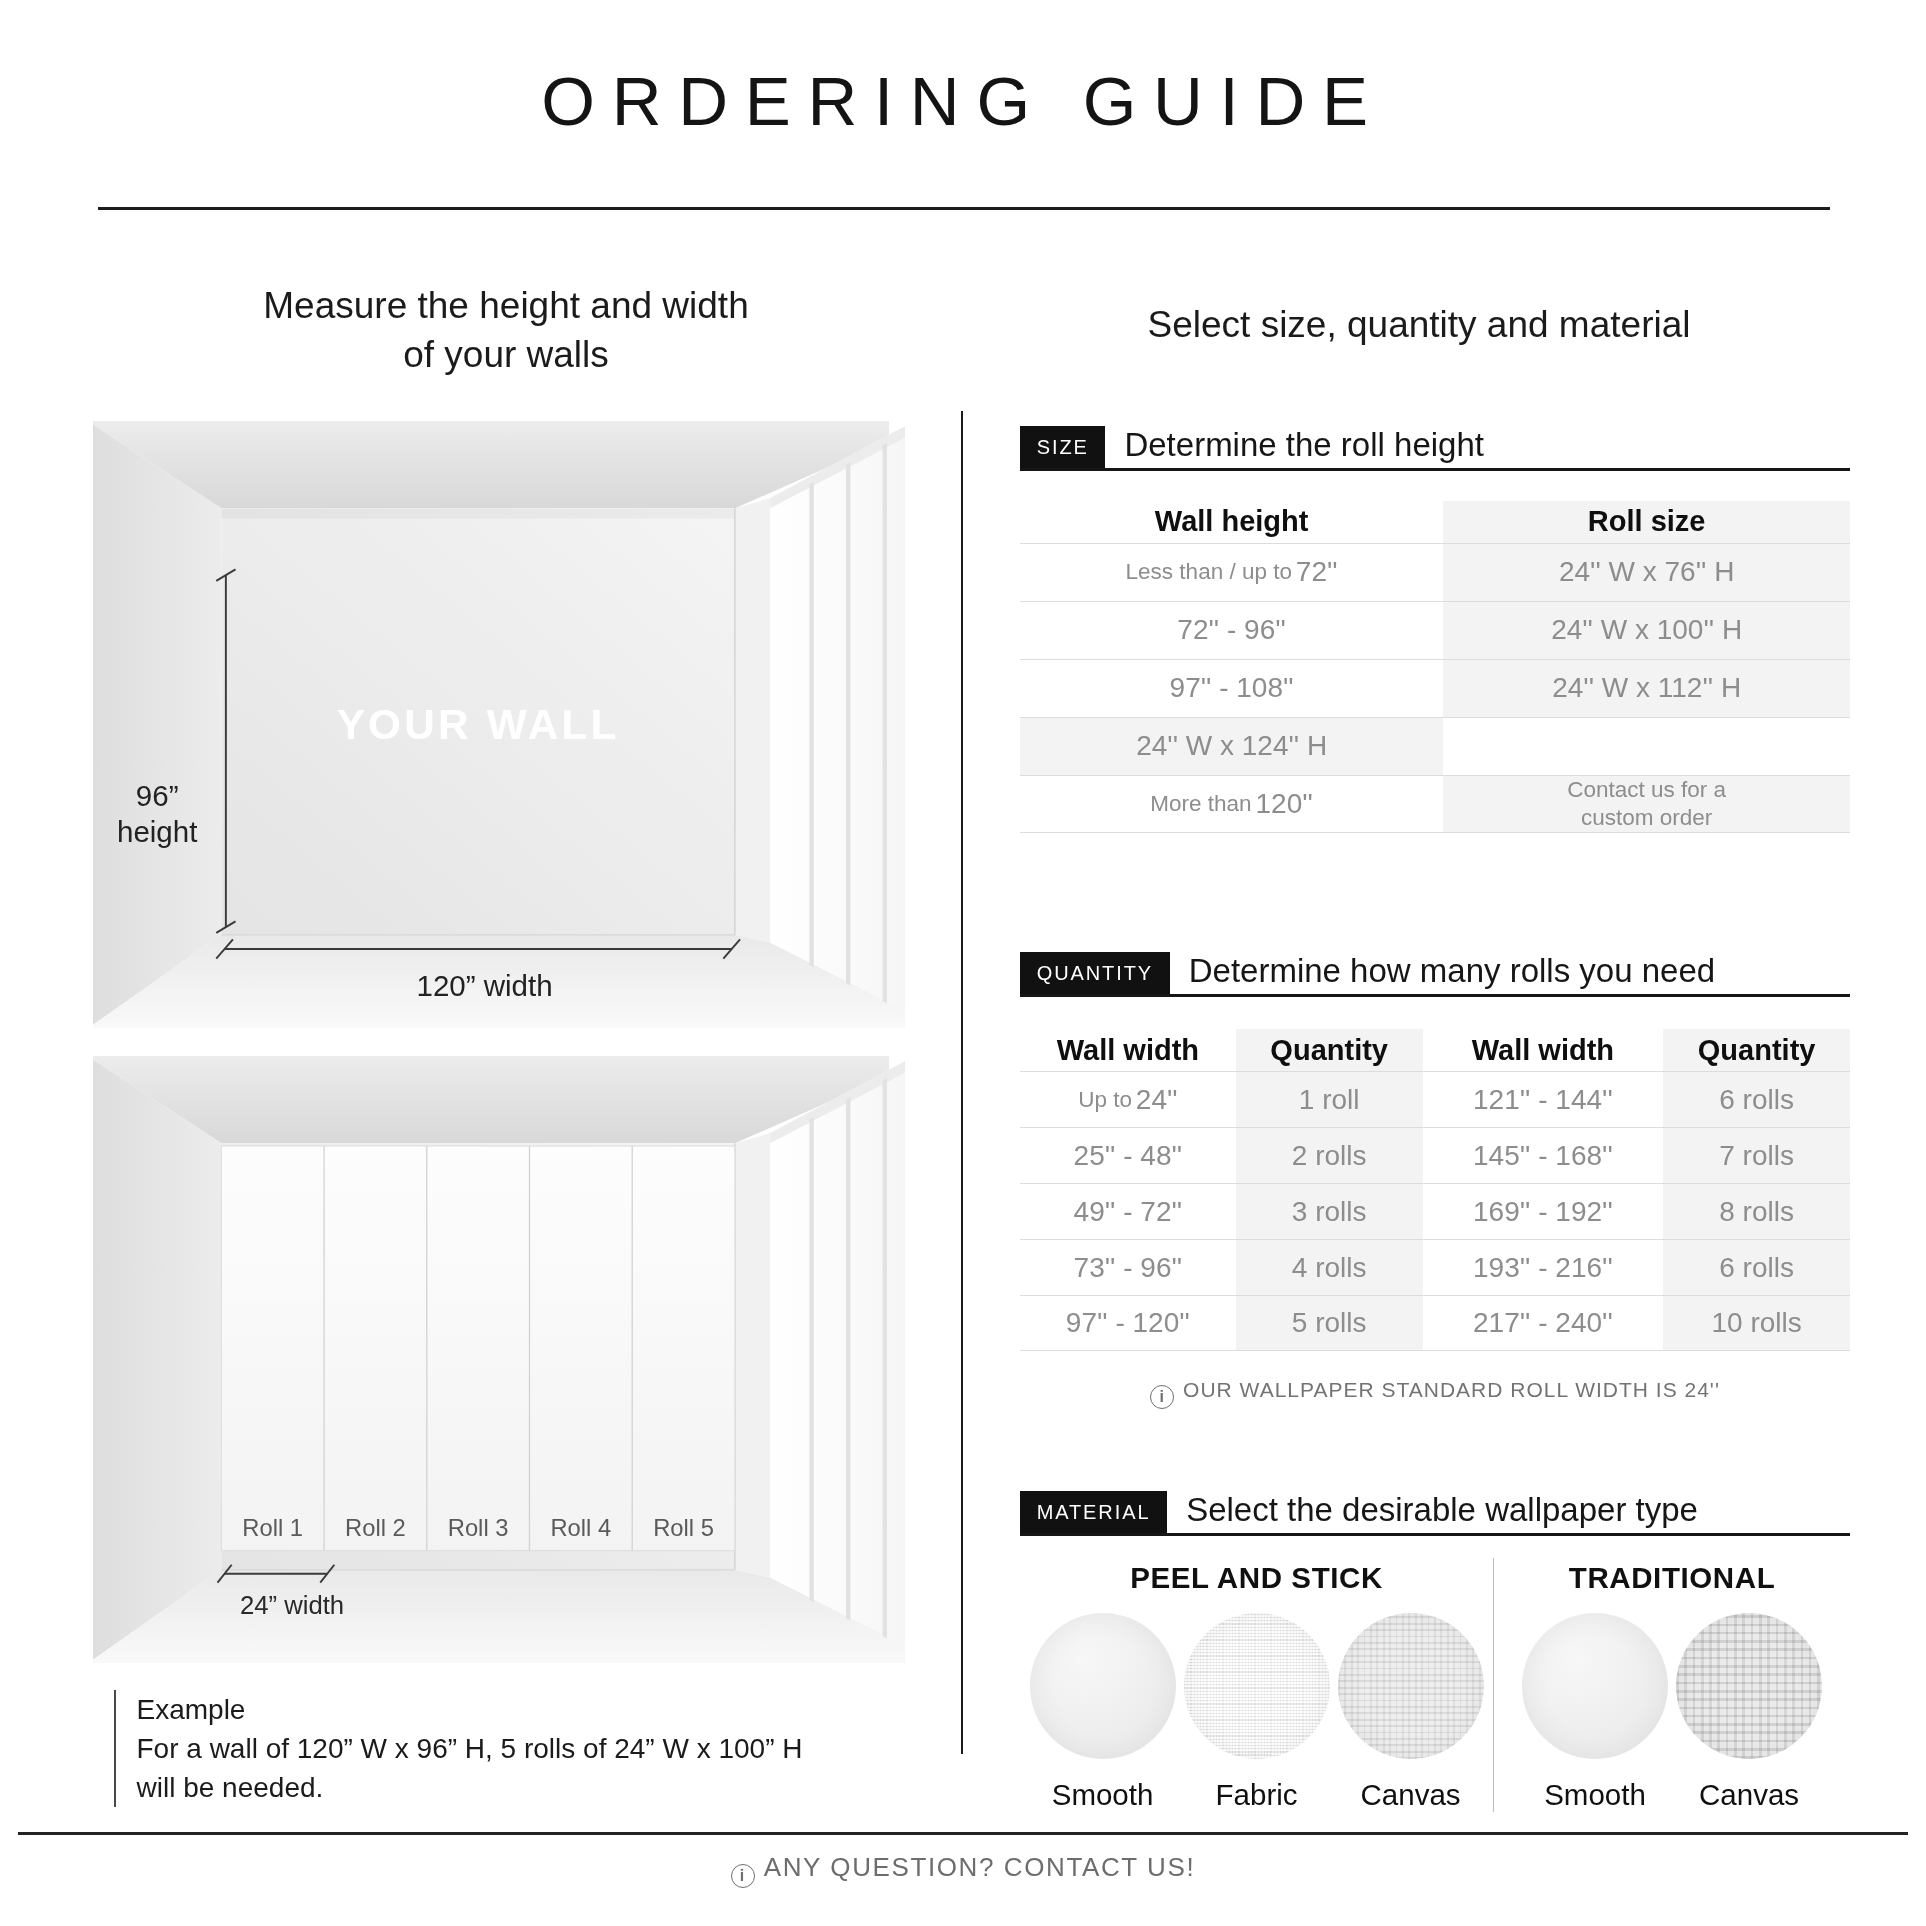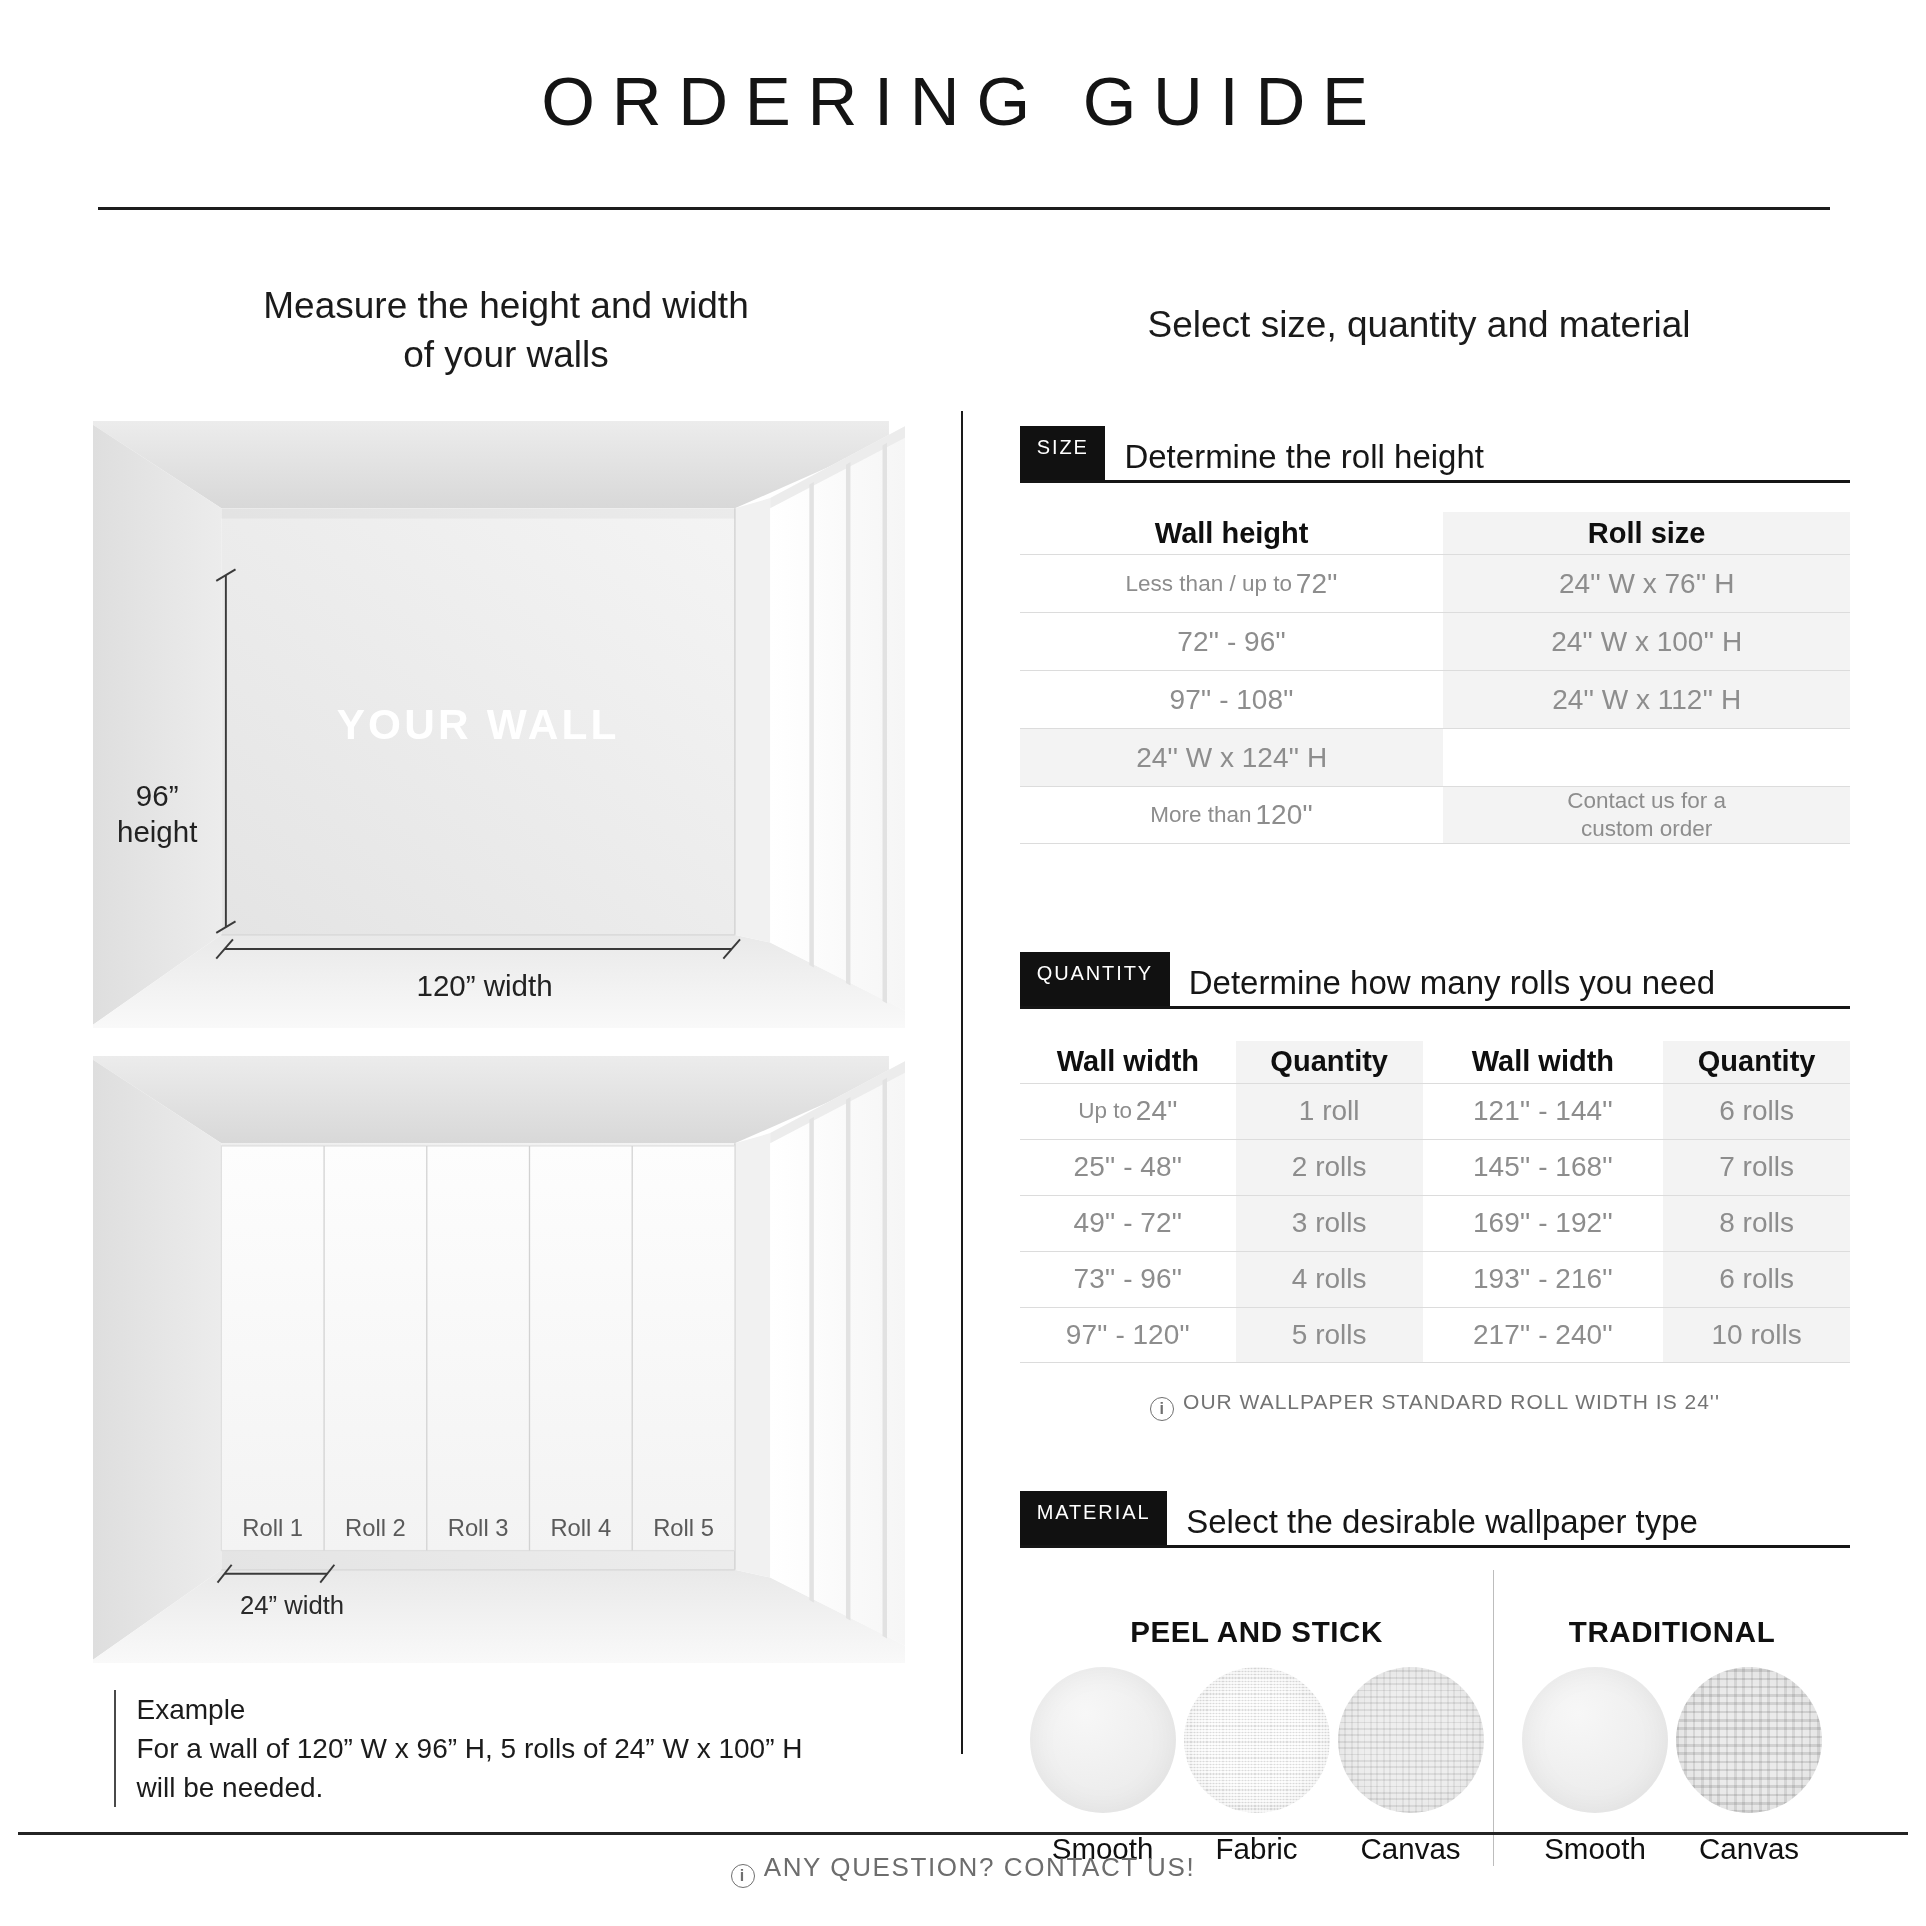--- a/index.html
+++ b/index.html
@@ -22,21 +22,21 @@
   .room1 { top:421px; } .room2 { top:1056px; }
   .room svg { width:100%; height:100%; display:block; }
 
   
   .v-divider { top:411px; left:961px; width:1.9px; height:1343px; background:#1a1a1a; }
   .section { left:1020px; width:830px; }
   .sec-head { display:flex; align-items:stretch; border-bottom:3.2px solid #161616; }
   .badge { background:#111111; color:#ffffff; font-size:20px; letter-spacing:1.9px;
     padding:11px 16.7px; line-height:1; font-weight:400; white-space:nowrap; }
   .sec-title { font-size:33px; color:#161616; margin-left:19px; align-self:center;
-    padding-bottom:3.9px; white-space:nowrap;margin-top:12px; }
+    padding-bottom:3.9px; white-space:nowrap; }
 
   
   .tbl { width:100%; }
   .trow { display:grid; align-items:center; }
   .size-cols { grid-template-columns:51% 49%; }
   .qty-cols  { grid-template-columns:26% 22.5% 29% 22.5%; }
   .thead { height:42px; font-size:29px; font-weight:700; color:#0f0f0f; }
   .tdata { height:58px; font-size:28px; color:#8d8d8d; border-top:1.3px solid #dcdcdc; }
   .tdata.last { border-bottom:1.3px solid #dcdcdc; }
   .cell { text-align:center; height:100%; display:flex; align-items:center; justify-content:center; }
@@ -48,21 +48,21 @@
 
   .info-i { display:inline-flex; align-items:center; justify-content:center;
     width:24px; height:24px; border:1.9px solid #6f6f6f; border-radius:50%;
     font-size:16px; color:#6f6f6f; margin-right:9px; vertical-align:-5.1px; font-weight:700; }
 
   
   .mat-groups { display:flex; margin-top:22px; }
   .mat-group { padding-top:2.6px; }
   .mat-group.g1 { width:57%; }
   .mat-group.g2 { width:43%; border-left:1.3px solid #bdbdbd; }
-  .mat-name { text-align:center; font-size:29.5px; font-weight:700; color:#101010; letter-spacing:0.6px;margin-top:43px; }
+  .mat-name { text-align:center; font-size:29.5px; font-weight:700; color:#101010; letter-spacing:0.6px; }
   .swatch-row { display:flex; justify-content:center; gap:5px; margin-top:18px; }
   .mat-item { display:flex; flex-direction:column; align-items:center; width:149px; }
   .swatch { width:146px; height:146px; border-radius:50%; box-shadow:inset 0 0 29.5px rgba(0,0,0,0.05); }
   .tex-smooth { background:radial-gradient(circle at 38% 32%, #f7f7f7, #ebebeb 75%); }
   .tex-fabric { background-color:#f0f0f0;
     background-image:
       repeating-linear-gradient(0deg, rgba(0,0,0,0.05) 0 1.3px, rgba(255,255,255,0.7) 1.3px 3.2px),
       repeating-linear-gradient(90deg, rgba(0,0,0,0.04) 0 1.3px, rgba(255,255,255,0.7) 1.3px 3.2px); }
   .tex-canvas { background-color:#eeeeee;
     background-image:

